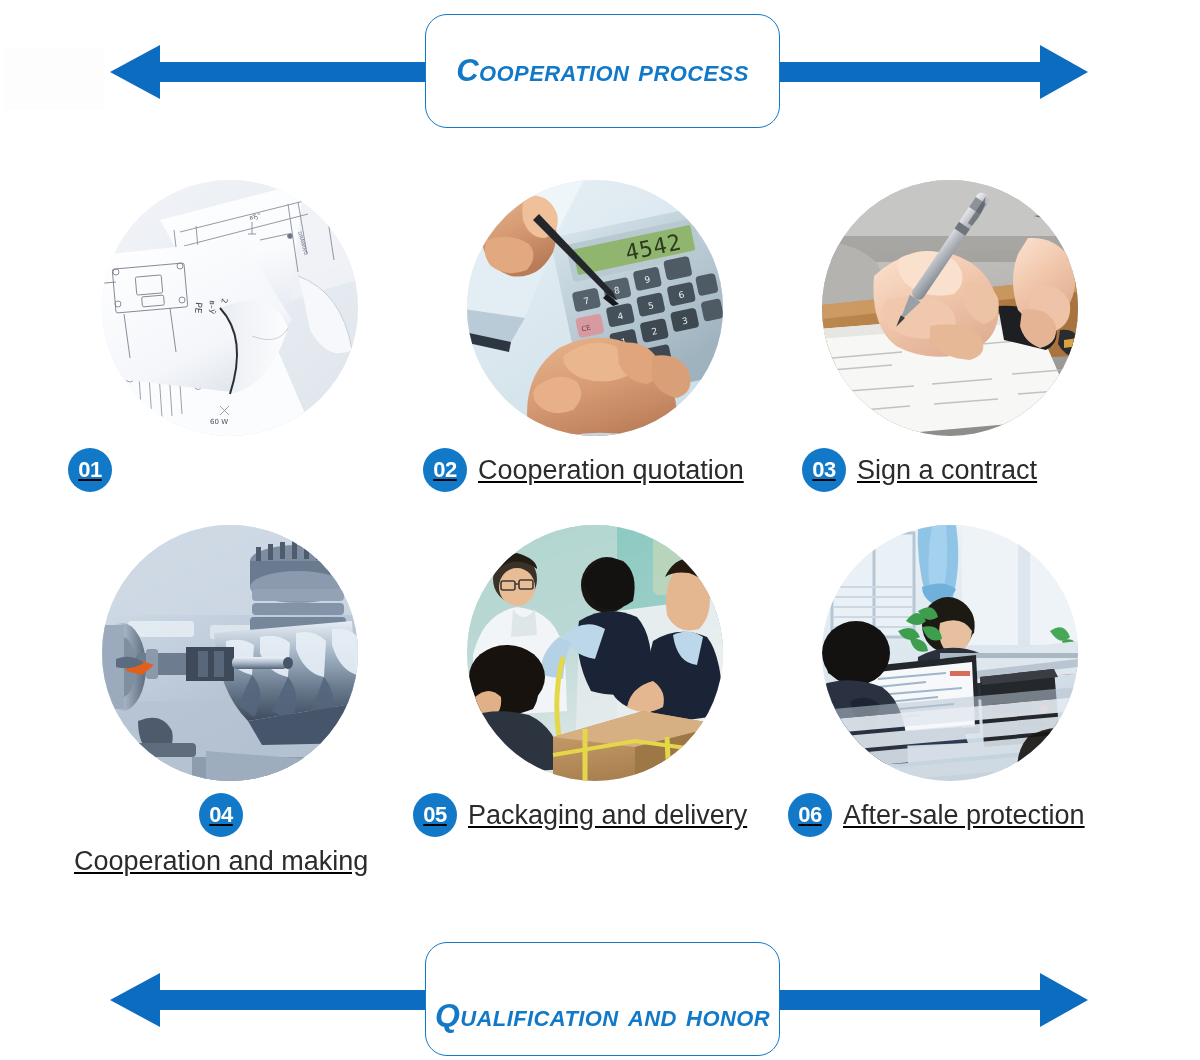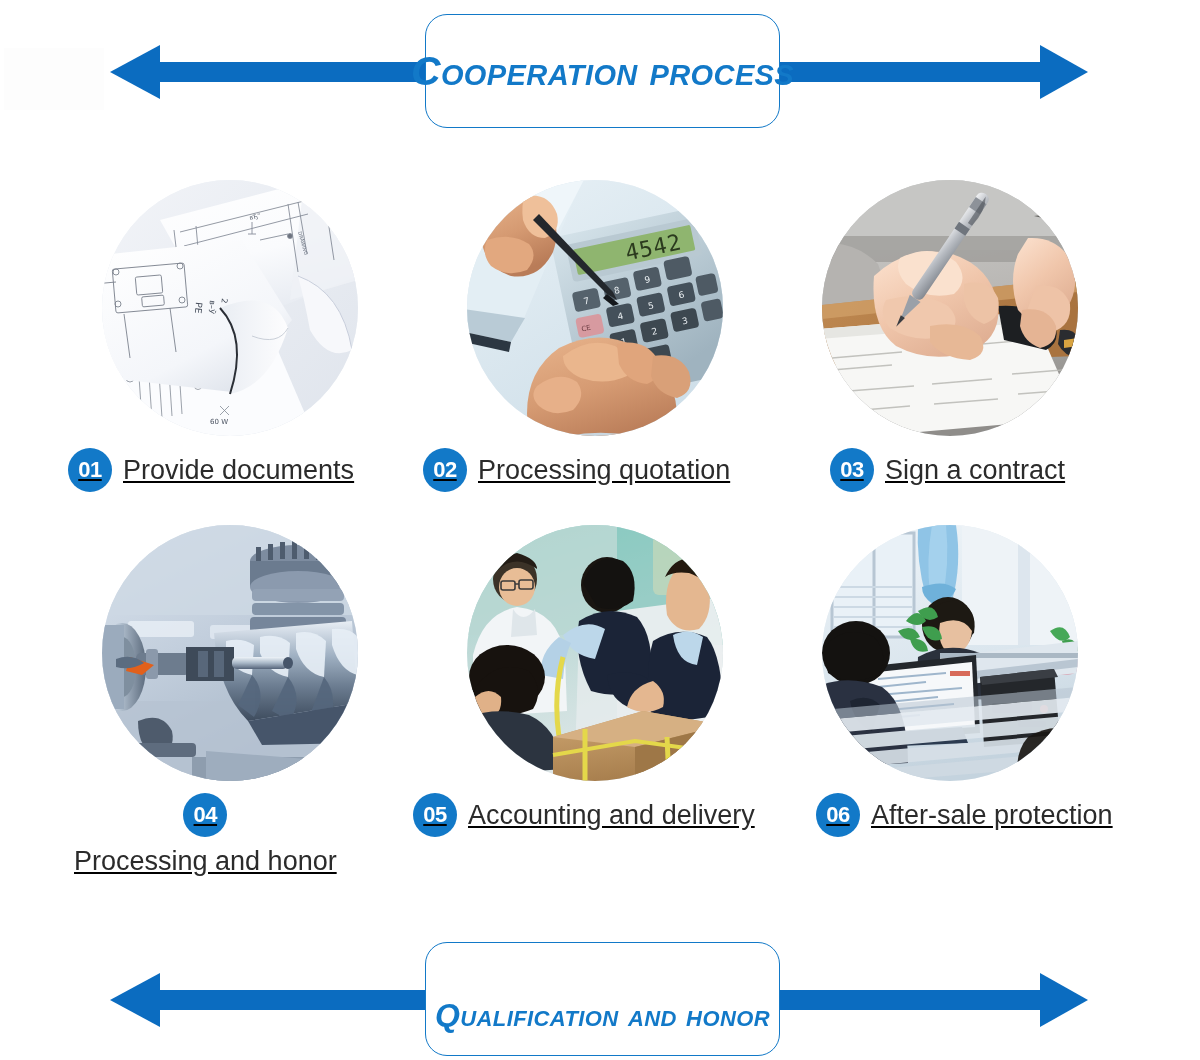--- a/index.html
+++ b/index.html
@@ -26,21 +26,21 @@
     border-radius: 22px;
     background: #ffffff;
     display: flex; align-items: center; justify-content: center;
   }
   .title-text {
     color: #1279c8;
     font-family: "Liberation Sans", sans-serif;
     font-style: italic;
     font-weight: bold;
     font-variant: small-caps;
-    font-size: 41px;
+    font-size: 31px;
     letter-spacing: 0.4px;
     white-space: nowrap;
   }
   .title-text.small { font-size: 32px; margin-top: 32px; }
 
   
   .grid { position: absolute; left: 0; top: 180px; width: 1200px; }
   .row { position: relative; height: 345px; }
   .cell { position: absolute; width: 400px; }
   .cell.c0 { left: 30px; }
@@ -78,21 +78,21 @@
   .caption-label {
     color: #2b2b2b;
     font-size: 27px;
     font-weight: normal;
     line-height: 1;
   }
 
   
   .cell.c0 .caption { left: 38px; }
   .cell.c1 .caption { left: 28px; }
-  .cell.c2 .caption { left: 52px; margin-left: 28px; }
+  .cell.c2 .caption { left: 52px; }
   .row.r1 .cell.c0 .caption { left: 44px; flex-direction: column; }
   .row.r1 .cell.c1 .caption { left: 18px; }
   .row.r1 .cell.c2 .caption { left: 38px; justify-content: flex-end; }
 
   .watermark {
     position: absolute; left: 4px; top: 48px;
     width: 100px; height: 62px;
     background: #fdfdfd;
   }
 </style>
@@ -206,21 +206,20 @@
               <path d="M118 128 Q146 158 128 214" stroke="#2b2f36" stroke-width="2" fill="none"></path>
               <path d="M150 156 Q176 166 186 148" stroke="#c9cfd8" stroke-width="1" fill="none"></path>
             </g>
 
             <path d="M196 96 Q240 112 250 170 Q226 182 208 150 Q202 118 196 96 Z" fill="#f7f8fb"></path>
             <path d="M196 96 Q240 112 250 170" stroke="#c8cedb" stroke-width="1" fill="none"></path>
           </svg>
         </div>
         <div class="caption">
           <span class="badge">01</span>
-          <span class="caption-label">Provide documents</span>
         </div>
       </div>
 
       <div class="cell c1">
         <div class="photo-wrap">
           <svg class="photo-svg" viewBox="0 0 256 256">
             <defs>
               <linearGradient id="deskg" x1="0" y1="0" x2="0.6" y2="1">
                 <stop offset="0%" stop-color="#e8f1f6"></stop>
                   <stop offset="100%" stop-color="#cfdfe9"></stop>
@@ -300,21 +299,21 @@
               <path d="M150 164 Q176 158 190 178 Q196 198 180 204 Q160 202 152 184 Z" fill="#e0a57c"></path>
               <path d="M186 176 Q212 172 222 192 Q228 212 210 218 Q190 214 184 196 Z" fill="#d9a078"></path>
               <path d="M70 206 Q92 190 110 202 Q120 216 106 230 Q86 238 72 226 Q62 216 70 206 Z" fill="#e7b089"></path>
 
               <path d="M78 262 Q126 246 176 258 L180 272 L74 274 Z" fill="#c9d6df"></path>
             </g>
           </svg>
         </div>
         <div class="caption">
           <span class="badge">02</span>
-          <span class="caption-label">Processing quotation</span>
+          <span class="caption-label">Cooperation quotation</span>
         </div>
       </div>
 
       <div class="cell c2">
         <div class="photo-wrap">
           <svg class="photo-svg" viewBox="0 0 256 256">
             <defs>
               <linearGradient id="bgblur3" x1="0" y1="0" x2="0.2" y2="1">
                 <stop offset="0%" stop-color="#cfcfcd"></stop>
                   <stop offset="55%" stop-color="#b9b7b4"></stop>
@@ -486,21 +485,21 @@
             <g>
               <path d="M36 196 Q60 186 70 206 Q74 226 56 230 Q36 226 36 196 Z" fill="#4e5b6c"></path>
               <rect x="24" y="218" width="70" height="14" rx="4" fill="#5e6c7e"></rect>
               <rect x="90" y="232" width="120" height="24" fill="#8e9dae"></rect>
               <path d="M104 226 L230 236 L230 256 L104 256 Z" fill="#9eadbe"></path>
             </g>
           </svg>
         </div>
         <div class="caption">
           <span class="badge">04</span>
-          <span class="caption-label">Processing and honor</span>
+          <span class="caption-label">Cooperation and making</span>
         </div>
       </div>
 
       <div class="cell c1">
         <div class="photo-wrap">
           <svg class="photo-svg" viewBox="0 0 256 256">
             <defs>
               <linearGradient id="pkbg" x1="0" y1="0" x2="0.3" y2="1">
                 <stop offset="0%" stop-color="#8fcfc6"></stop>
                   <stop offset="45%" stop-color="#bdd9d6"></stop>
@@ -563,21 +562,21 @@
               <g stroke="#e4d84a" stroke-width="5" fill="none">
                 <path d="M118 204 L118 256"></path>
                 <path d="M200 212 L202 256"></path>
                 <path d="M86 230 L168 216 L256 228" stroke-width="4"></path>
               </g>
             </g>
           </svg>
         </div>
         <div class="caption">
           <span class="badge">05</span>
-          <span class="caption-label">Accounting and delivery</span>
+          <span class="caption-label">Packaging and delivery</span>
         </div>
       </div>
 
       <div class="cell c2">
         <div class="photo-wrap">
           <svg class="photo-svg" viewBox="0 0 256 256">
             <defs>
               <linearGradient id="ofbg" x1="0" y1="0" x2="0.2" y2="1">
                 <stop offset="0%" stop-color="#eef4f8"></stop>
                   <stop offset="60%" stop-color="#dbe6ee"></stop>

